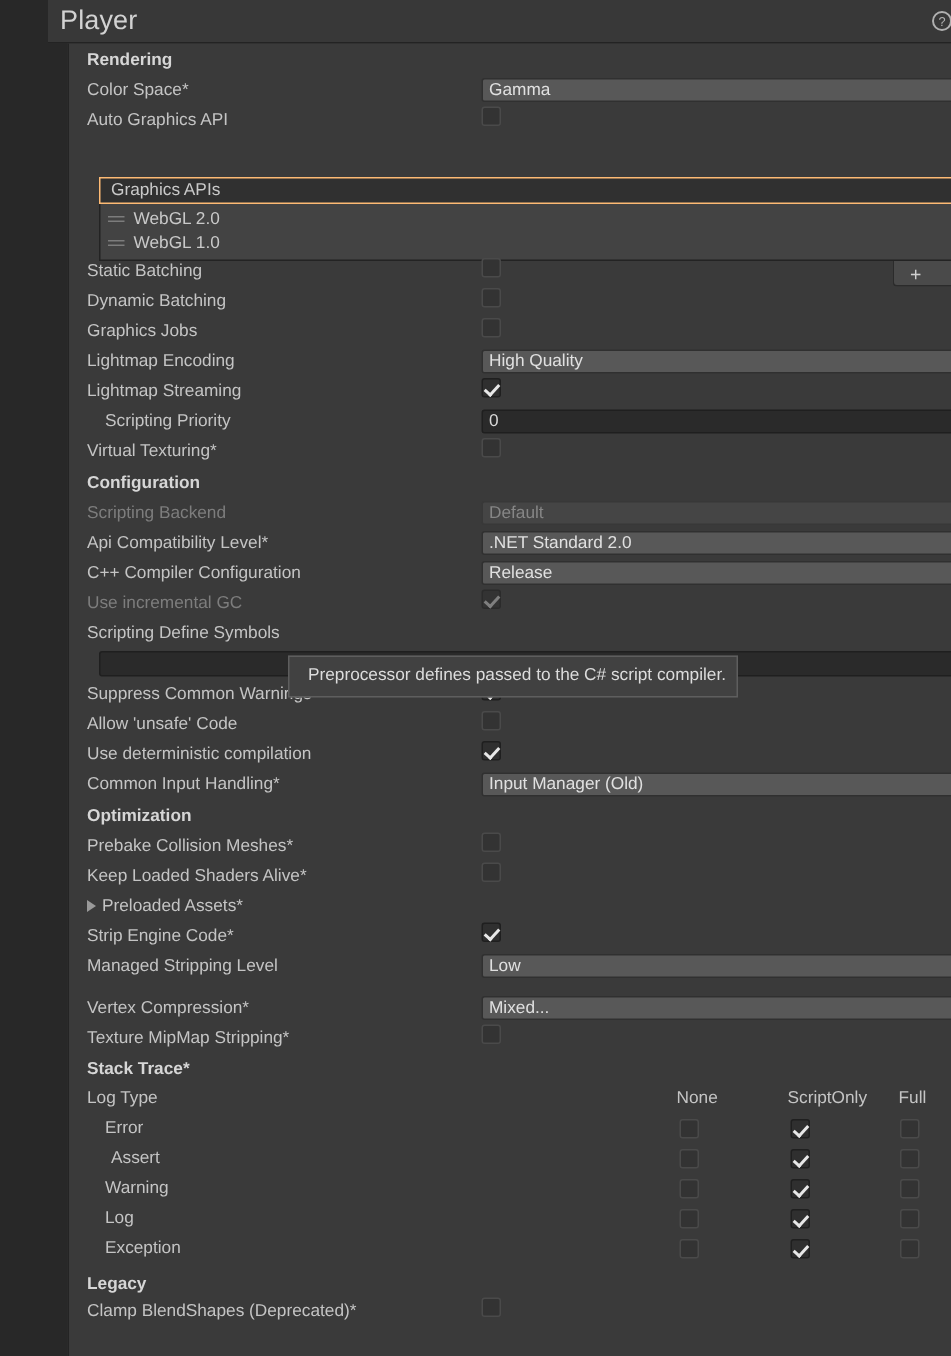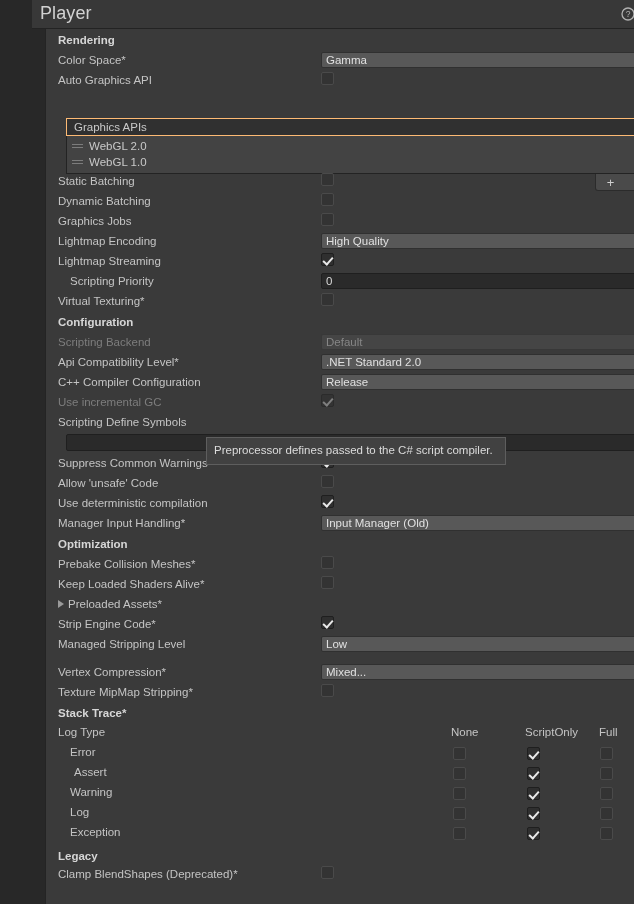--- a/index.html
+++ b/index.html
@@ -117,25 +117,26 @@
   .minus { color: #7e7e7e; }
 
   
   .st-head { position: relative; height: 20px; }
   .st-col { position: absolute; font-size: 11.5px; color: #c4c4c4; top: 3px; }
   .st-row { position: relative; height: 20px; }
   .st-cell { position: absolute; top: 3px; }
 
   
   .tooltip {
-    position: absolute; left: 174px; top: 437px; width: 300px;
+    position: absolute; left: 160px; top: 437px; width: 300px;
     background: #414141; border: 1px solid #5e5e5e;
     padding: 5px 7px 6px 7px;
     font-size: 11.5px; color: #dcdcdc; line-height: 15px;
     z-index: 50;
+    text-align: right;
   }
 
   .foldout-arrow {
     position: absolute; left: 12px; top: 6px;
     width: 0; height: 0;
     border-top: 4px solid transparent; border-bottom: 4px solid transparent;
     border-left: 6px solid #9a9a9a;
   }
 </style>
 </head>
@@ -313,21 +314,21 @@
     <div class="row">
       <span class="label">Allow 'unsafe' Code</span>
       <div class="ctl"><span class="checkbox off"></span></div>
     </div>
     <div class="row">
       <span class="label">Use deterministic compilation</span>
       <div class="ctl"><span class="checkbox on"></span></div>
     </div>
 
     <div class="row">
-      <span class="label">Manager Input Handling*</span>
+      <span class="label">Common Input Handling*</span>
       <div class="ctl">
           <div class="dropdown">
         <span class="dropdown-text">Input Manager (Old)</span>
         <span class="caret"></span>
       </div>
         </div>
     </div>
 
     <div class="section-title">Optimization</div>
 

